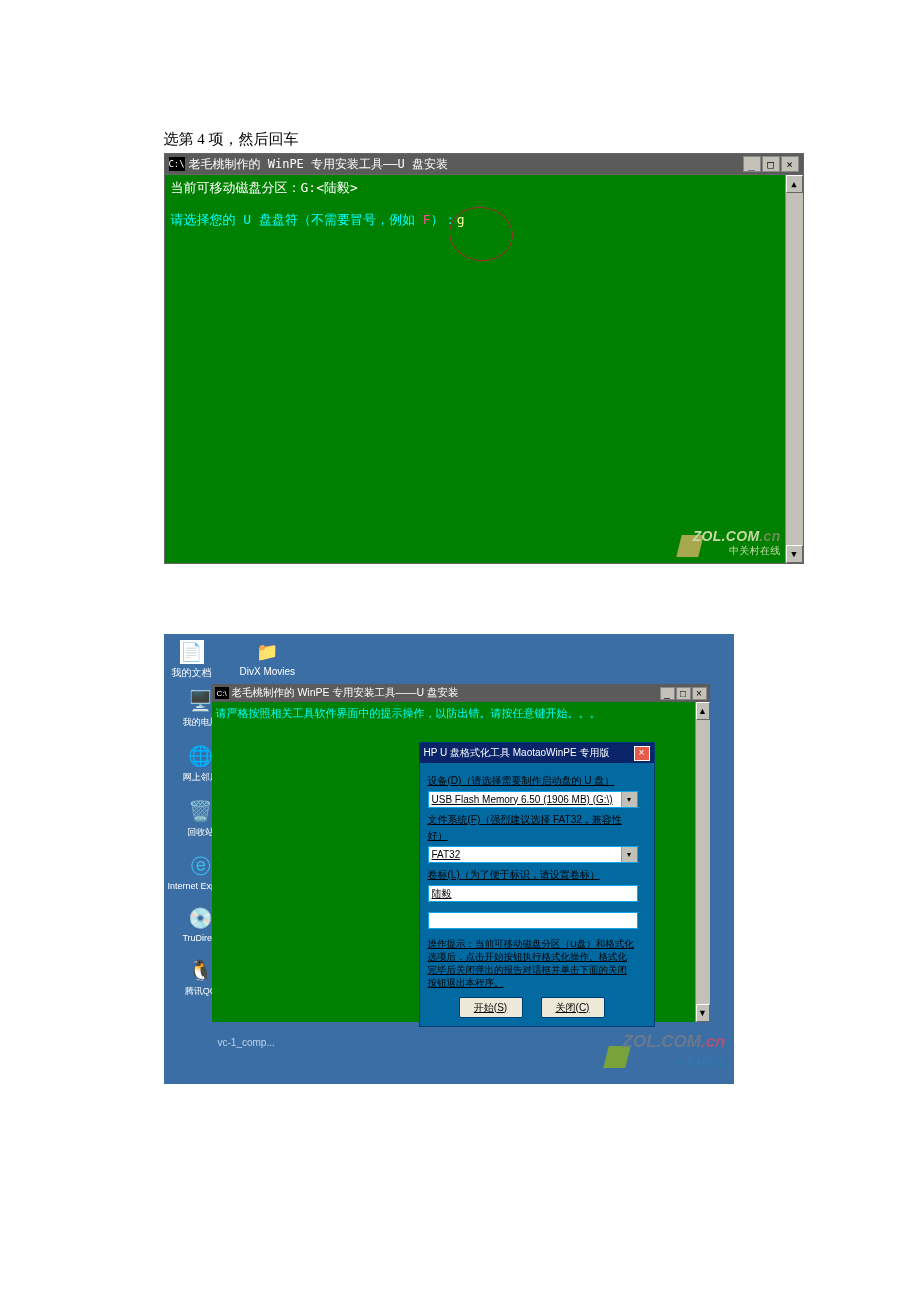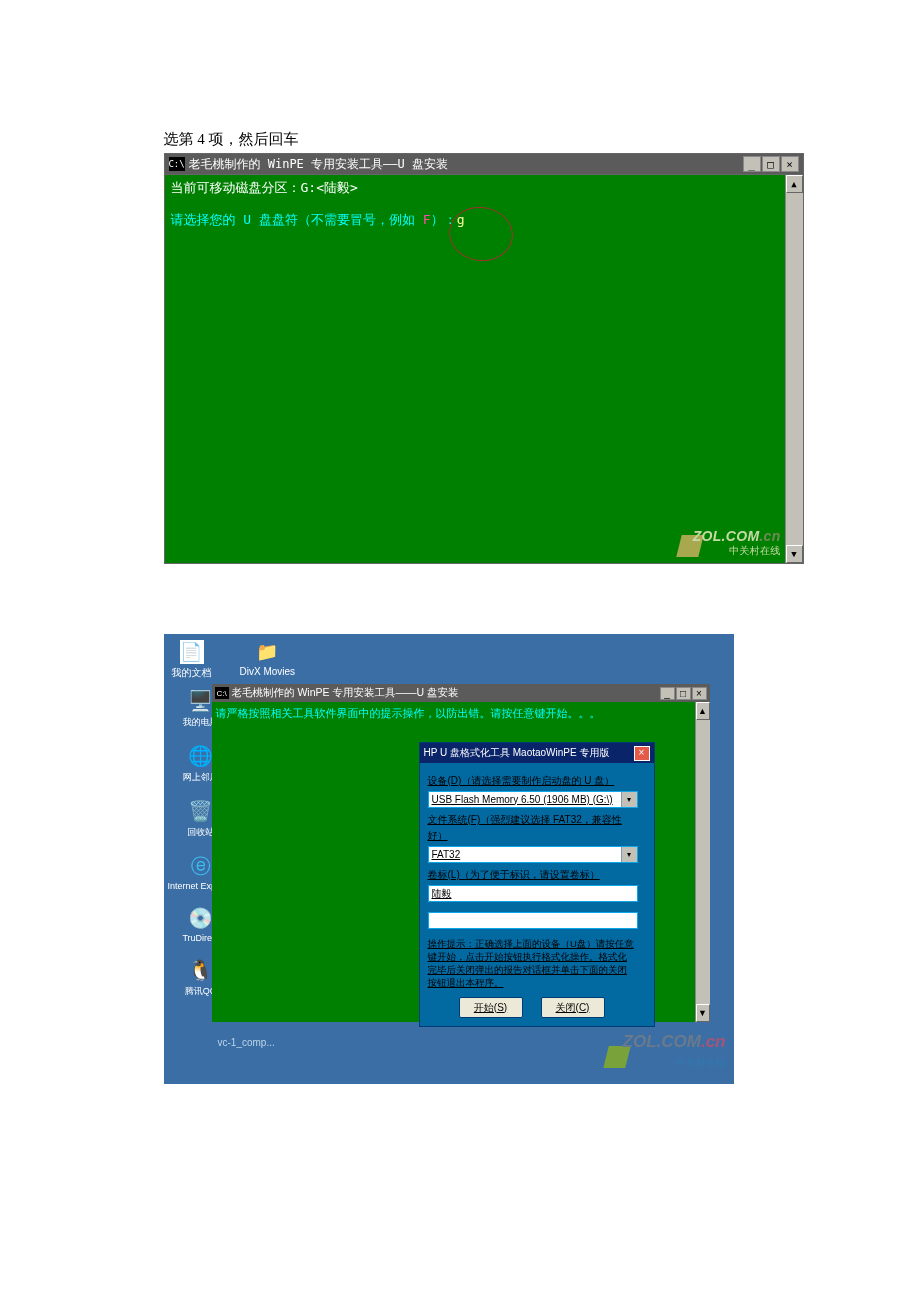--- a/index.html
+++ b/index.html
@@ -446,21 +446,21 @@
               <div class="lbl">文件系统(F)（强烈建议选择 FAT32，兼容性好）</div>
               <div class="combo">
                 <span>FAT32</span>
                 <span class="dd">▾</span>
               </div>
               <div class="lbl">卷标(L)（为了便于标识，请设置卷标）</div>
               <div class="inp">
                 <span>陆毅</span>
               </div>
               <div class="inp" style="margin-top:10px"></div>
-              <div class="tip">操作提示：正确选择上面的设备（U盘）请按任意键开始，点击开始按钮执行格式化操作。格式化完毕后关闭弹出的报告对话框并单击下面的关闭按钮退出本程序。</div>
+              <div class="tip">操作提示：当前可移动磁盘分区（U盘）和格式化选项后，点击开始按钮执行格式化操作。格式化完毕后关闭弹出的报告对话框并单击下面的关闭按钮退出本程序。</div>
               <div class="btns">
                 <div class="dbtn">开始(S)</div>
                 <div class="dbtn">关闭(C)</div>
               </div>
             </div>
           </div>
         </div>
         <div class="sb2">
           <div class="sb-btn">▲</div>
           <div class="sb-btn">▼</div>

